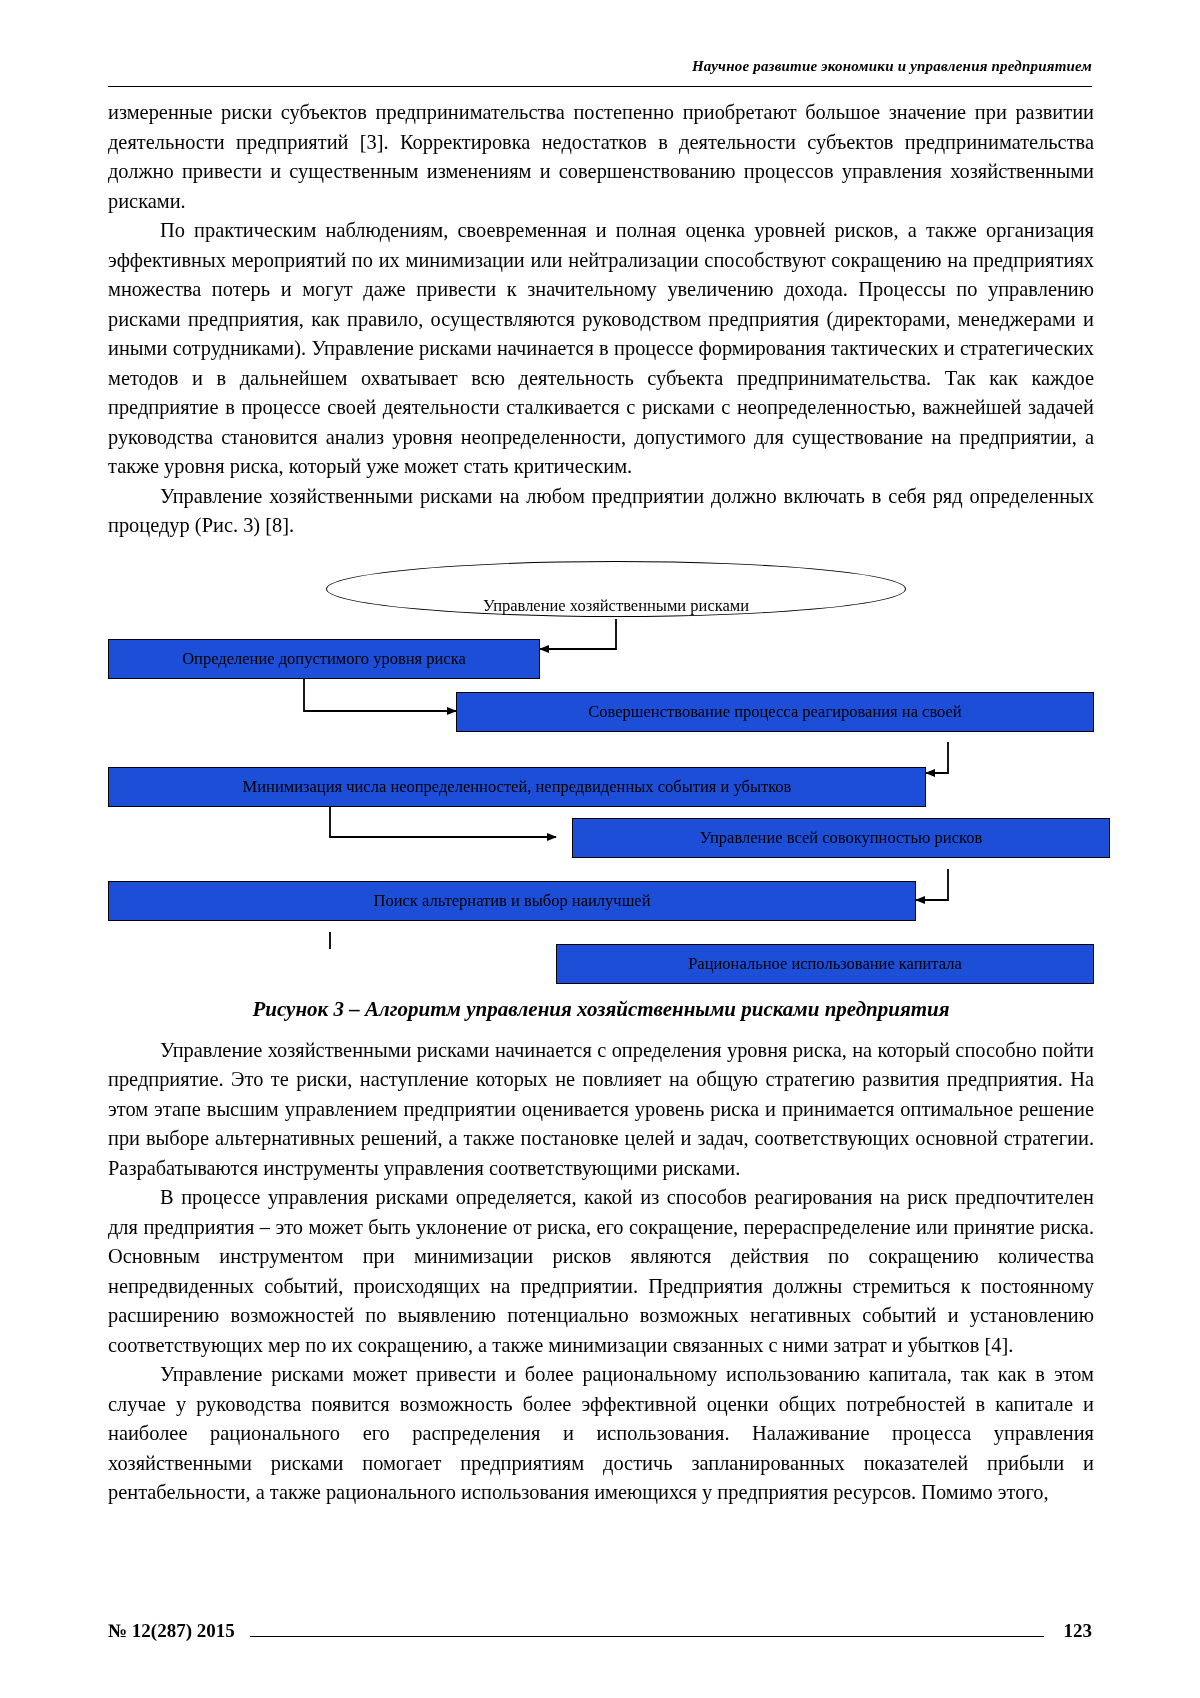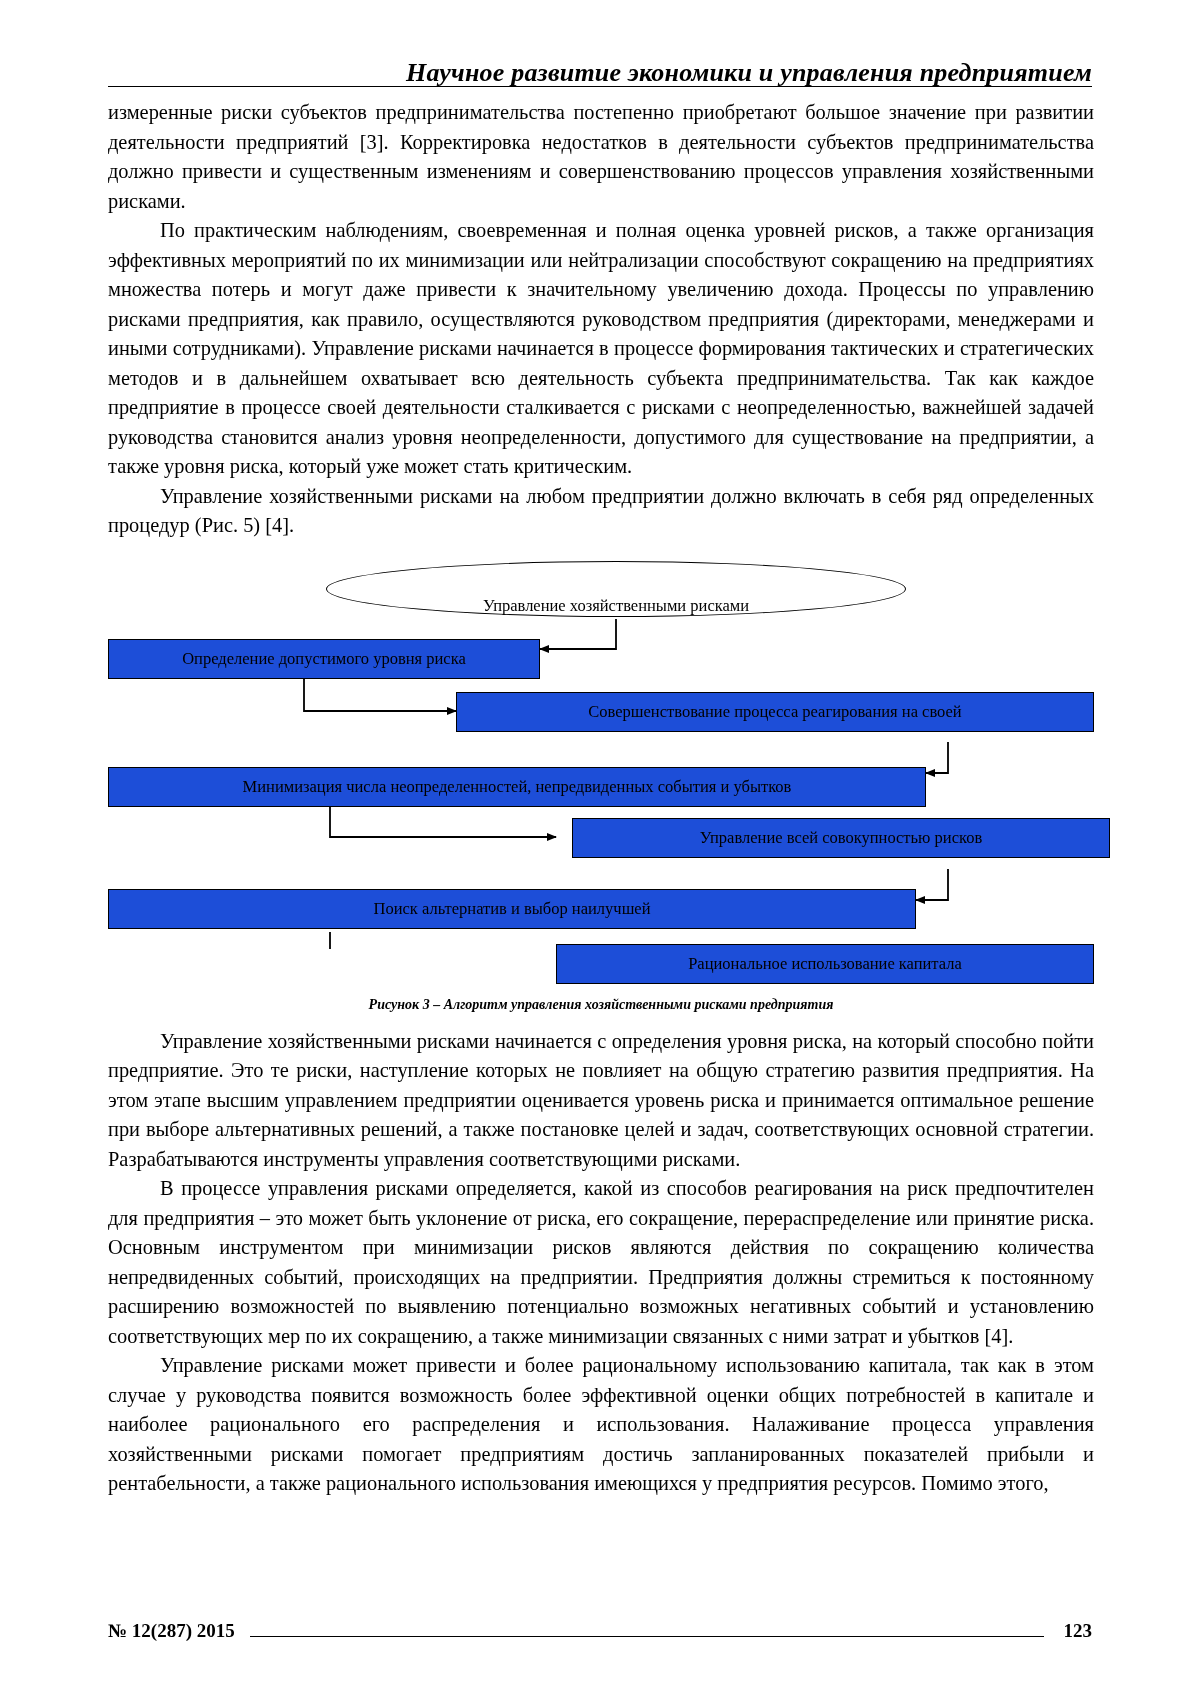--- a/index.html
+++ b/index.html
@@ -24,21 +24,21 @@
   }
   .header {
     position: absolute;
     top: 58px;
     left: 108px;
     width: 984px;
     text-align: right;
     font-family: "Liberation Serif", serif;
     font-weight: bold;
     font-style: italic;
-    font-size: 26px;
+    font-size: 15px;
     letter-spacing: 0.2px;
   }
   .header-rule {
     position: absolute;
     top: 86px;
     left: 108px;
     width: 984px;
     height: 1px;
     background: #000;
   }
@@ -61,21 +61,21 @@
     text-indent: 52px;
   }
   .figure {
     position: relative;
     width: 986px;
     height: 390px;
     margin-top: 18px;
   }
   .figcaption {
     text-align: center;
-    font-size: 14px;
+    font-size: 21px;
     font-weight: bold;
     font-style: italic;
     margin-top: 8px;
     margin-bottom: 14px;
   }
   .box {
     position: absolute;
     border: 1.6px solid #000;
     background: #1d4ed8;
     box-sizing: border-box;
@@ -141,21 +141,21 @@
 
 <div class="page">
 
   <div class="header">Научное развитие экономики и управления предприятием</div>
   <div class="header-rule"></div>
 
   <div class="content">
 
     <p class="body-par">измеренные риски субъектов предпринимательства постепенно приобретают большое значение при развитии деятельности предприятий [3]. Корректировка недостатков в деятельности субъектов предпринимательства должно привести и существенным изменениям и совершенствованию процессов  управления хозяйственными рисками.</p>
     <p class="body-par indent">По практическим наблюдениям, своевременная и полная оценка уровней рисков, а также организация эффективных мероприятий по их минимизации или нейтрализации способствуют сокращению на предприятиях множества потерь и могут даже привести к значительному увеличению дохода. Процессы по управлению рисками предприятия, как правило, осуществляются руководством предприятия (директорами, менеджерами и иными сотрудниками). Управление рисками начинается в процессе формирования тактических и стратегических методов и в дальнейшем охватывает всю деятельность субъекта предпринимательства.   Так как каждое предприятие в процессе своей деятельности сталкивается с рисками с неопределенностью, важнейшей задачей руководства становится анализ уровня неопределенности, допустимого для существование на предприятии, а также уровня риска, который уже может  стать критическим.</p>
-    <p class="body-par indent">Управление хозяйственными рисками на любом предприятии должно включать в себя ряд определенных процедур (Рис. 5) [4].</p>
+    <p class="body-par indent">Управление хозяйственными рисками на любом предприятии должно включать в себя ряд определенных процедур (Рис. 3) [8].</p>
 
     <div class="figure">
 
       <svg class="connectors" viewBox="0 0 986 390">
         <defs>
           <marker id="arrow" markerWidth="10" markerHeight="8" refX="9" refY="4" orient="auto" markerUnits="userSpaceOnUse">
             <path d="M0,0 L10,4 L0,8 z" fill="#000"></path>
           </marker>
         </defs>
 
@@ -185,21 +185,21 @@
       </div>
 
       <div class="box" style="left:0px; top:208px; width:818px; height:40px;">
         <span>Минимизация числа неопределенностей, непредвиденных события и убытков</span>
       </div>
 
       <div class="box" style="left:448px; top:259px; width:538px; height:40px;margin-left:16px;">
         <span>Управление всей совокупностью рисков</span>
       </div>
 
-      <div class="box" style="left:0px; top:330px; width:808px; height:40px;">
+      <div class="box" style="left:0px; top:322px; width:808px; height:40px;">
         <span>Поиск альтернатив и выбор наилучшей</span>
       </div>
 
       <div class="box" style="left:448px; top:385px; width:538px; height:40px;">
         <span>Рациональное использование капитала</span>
       </div>
 
     </div>
 
     <div class="figcaption" style="margin-top:48px;">Рисунок 3 – Алгоритм управления хозяйственными рисками предприятия</div>

